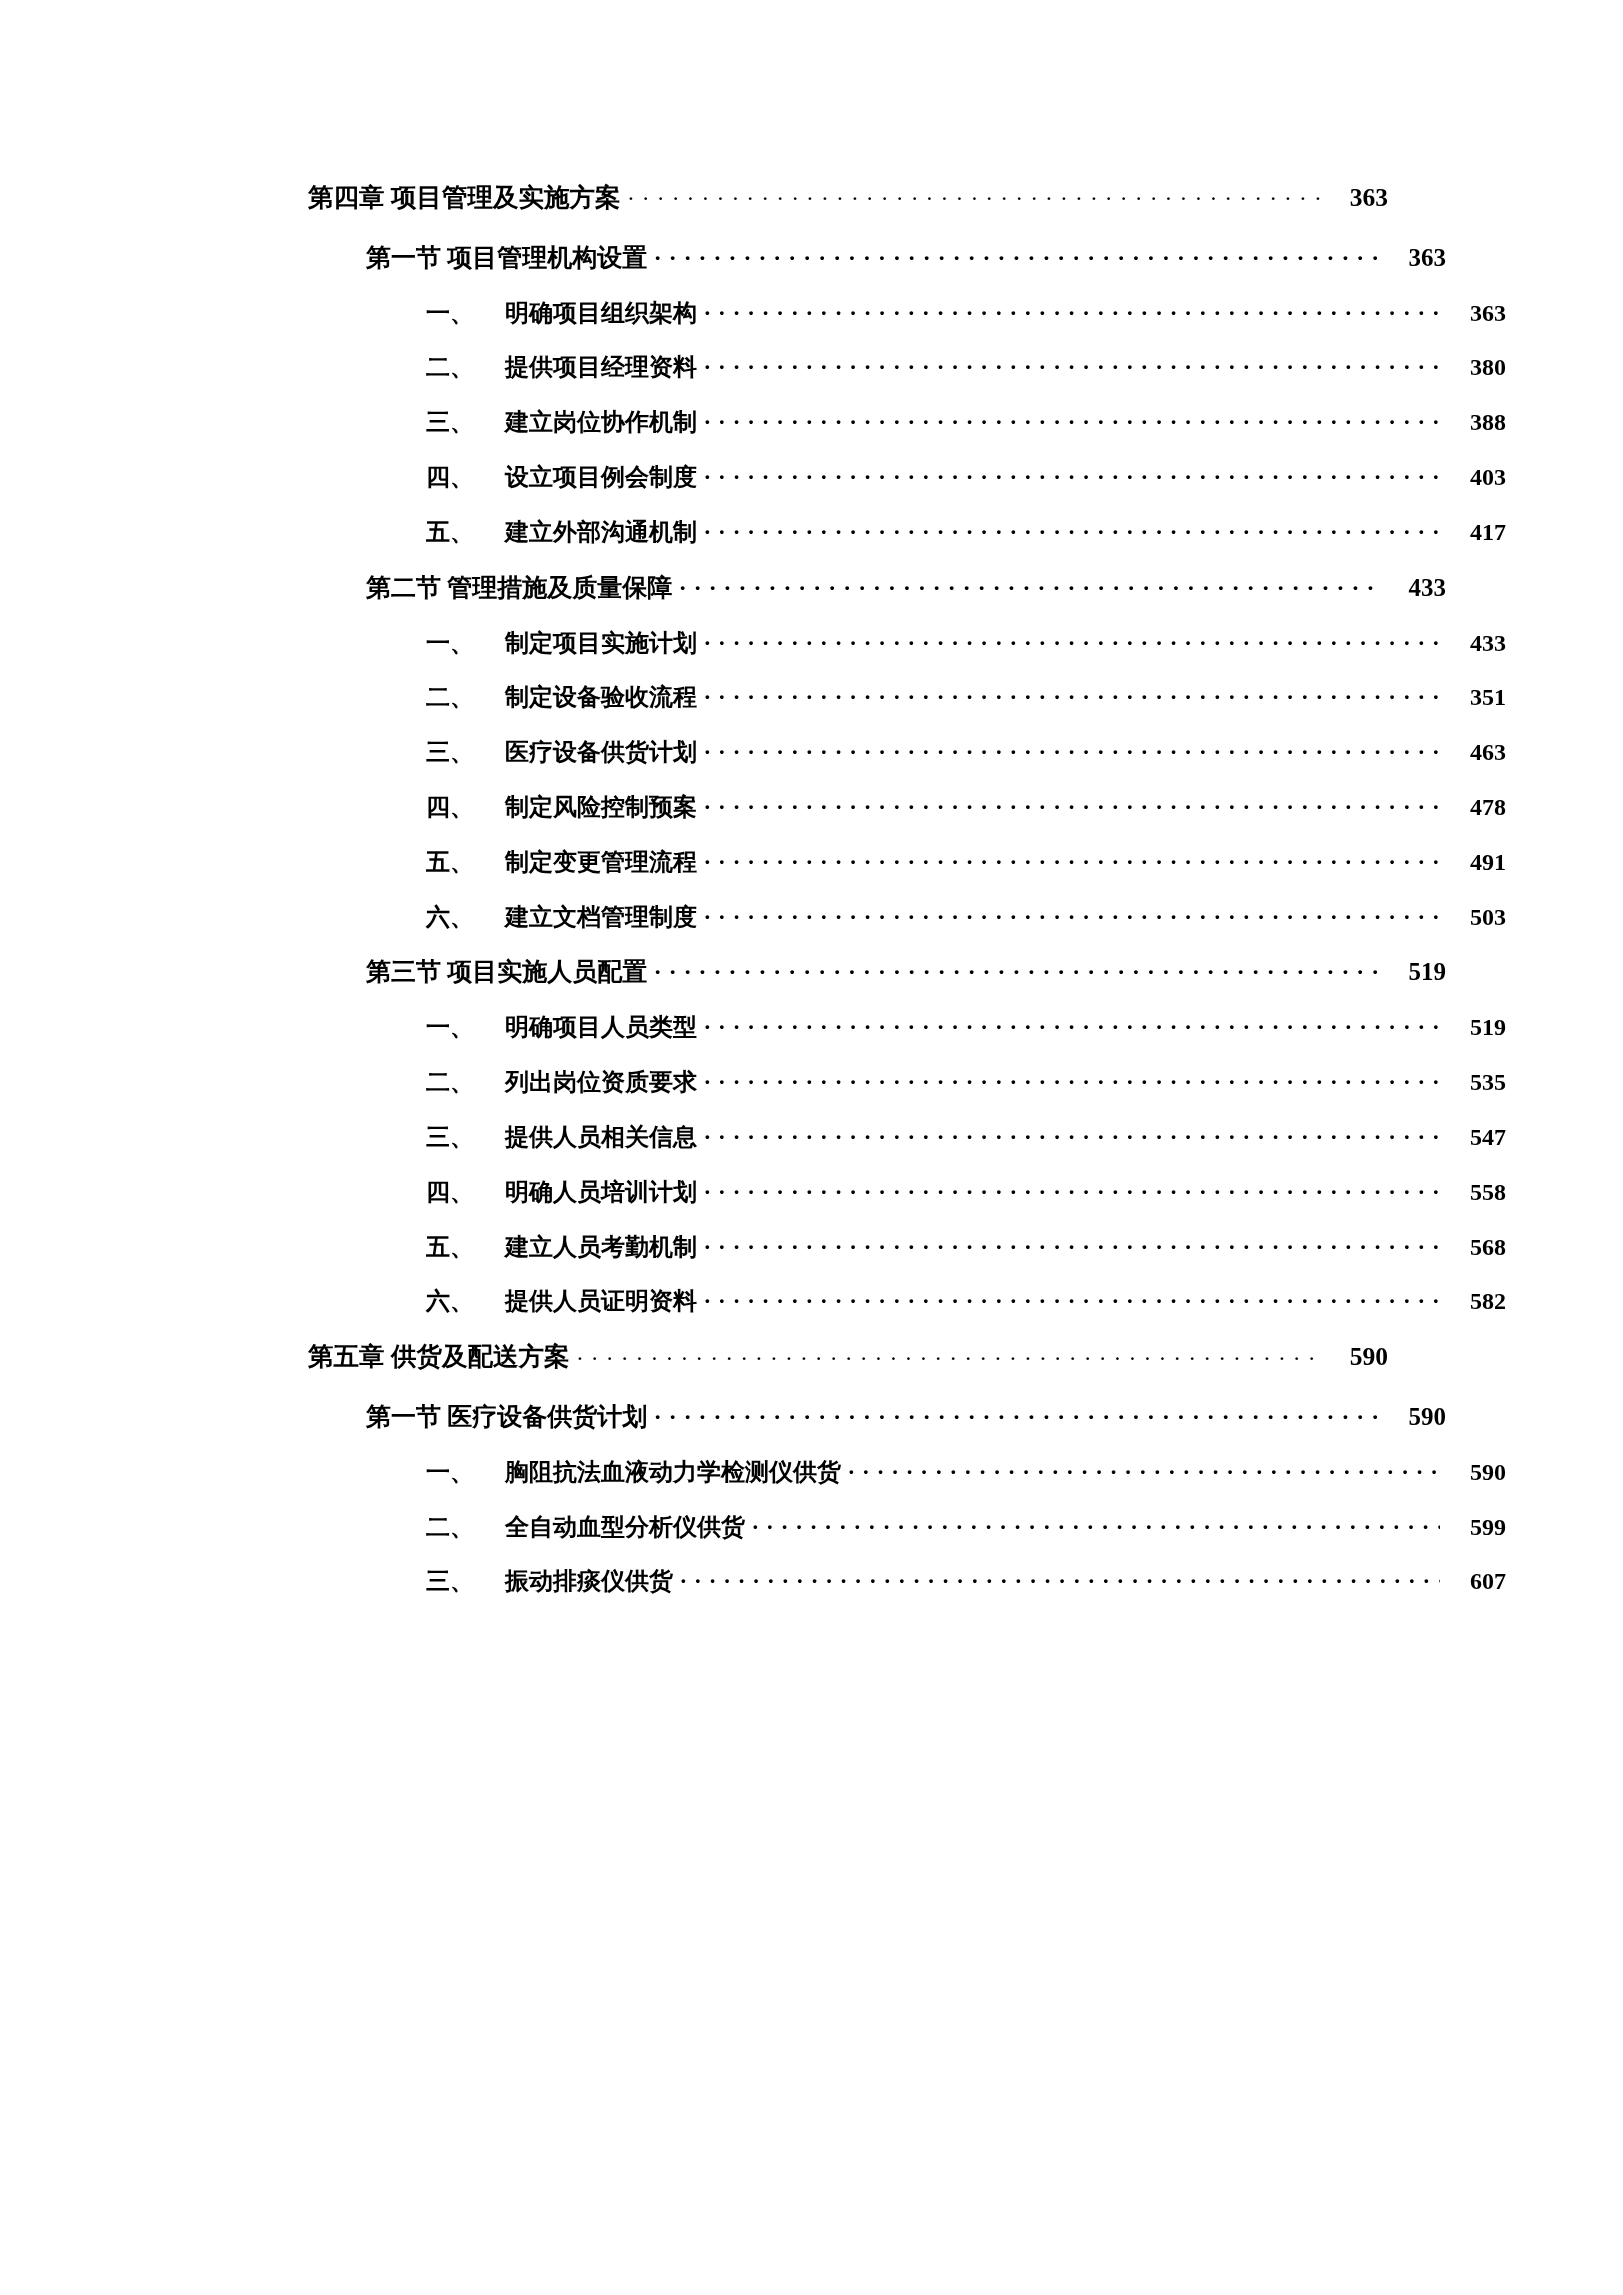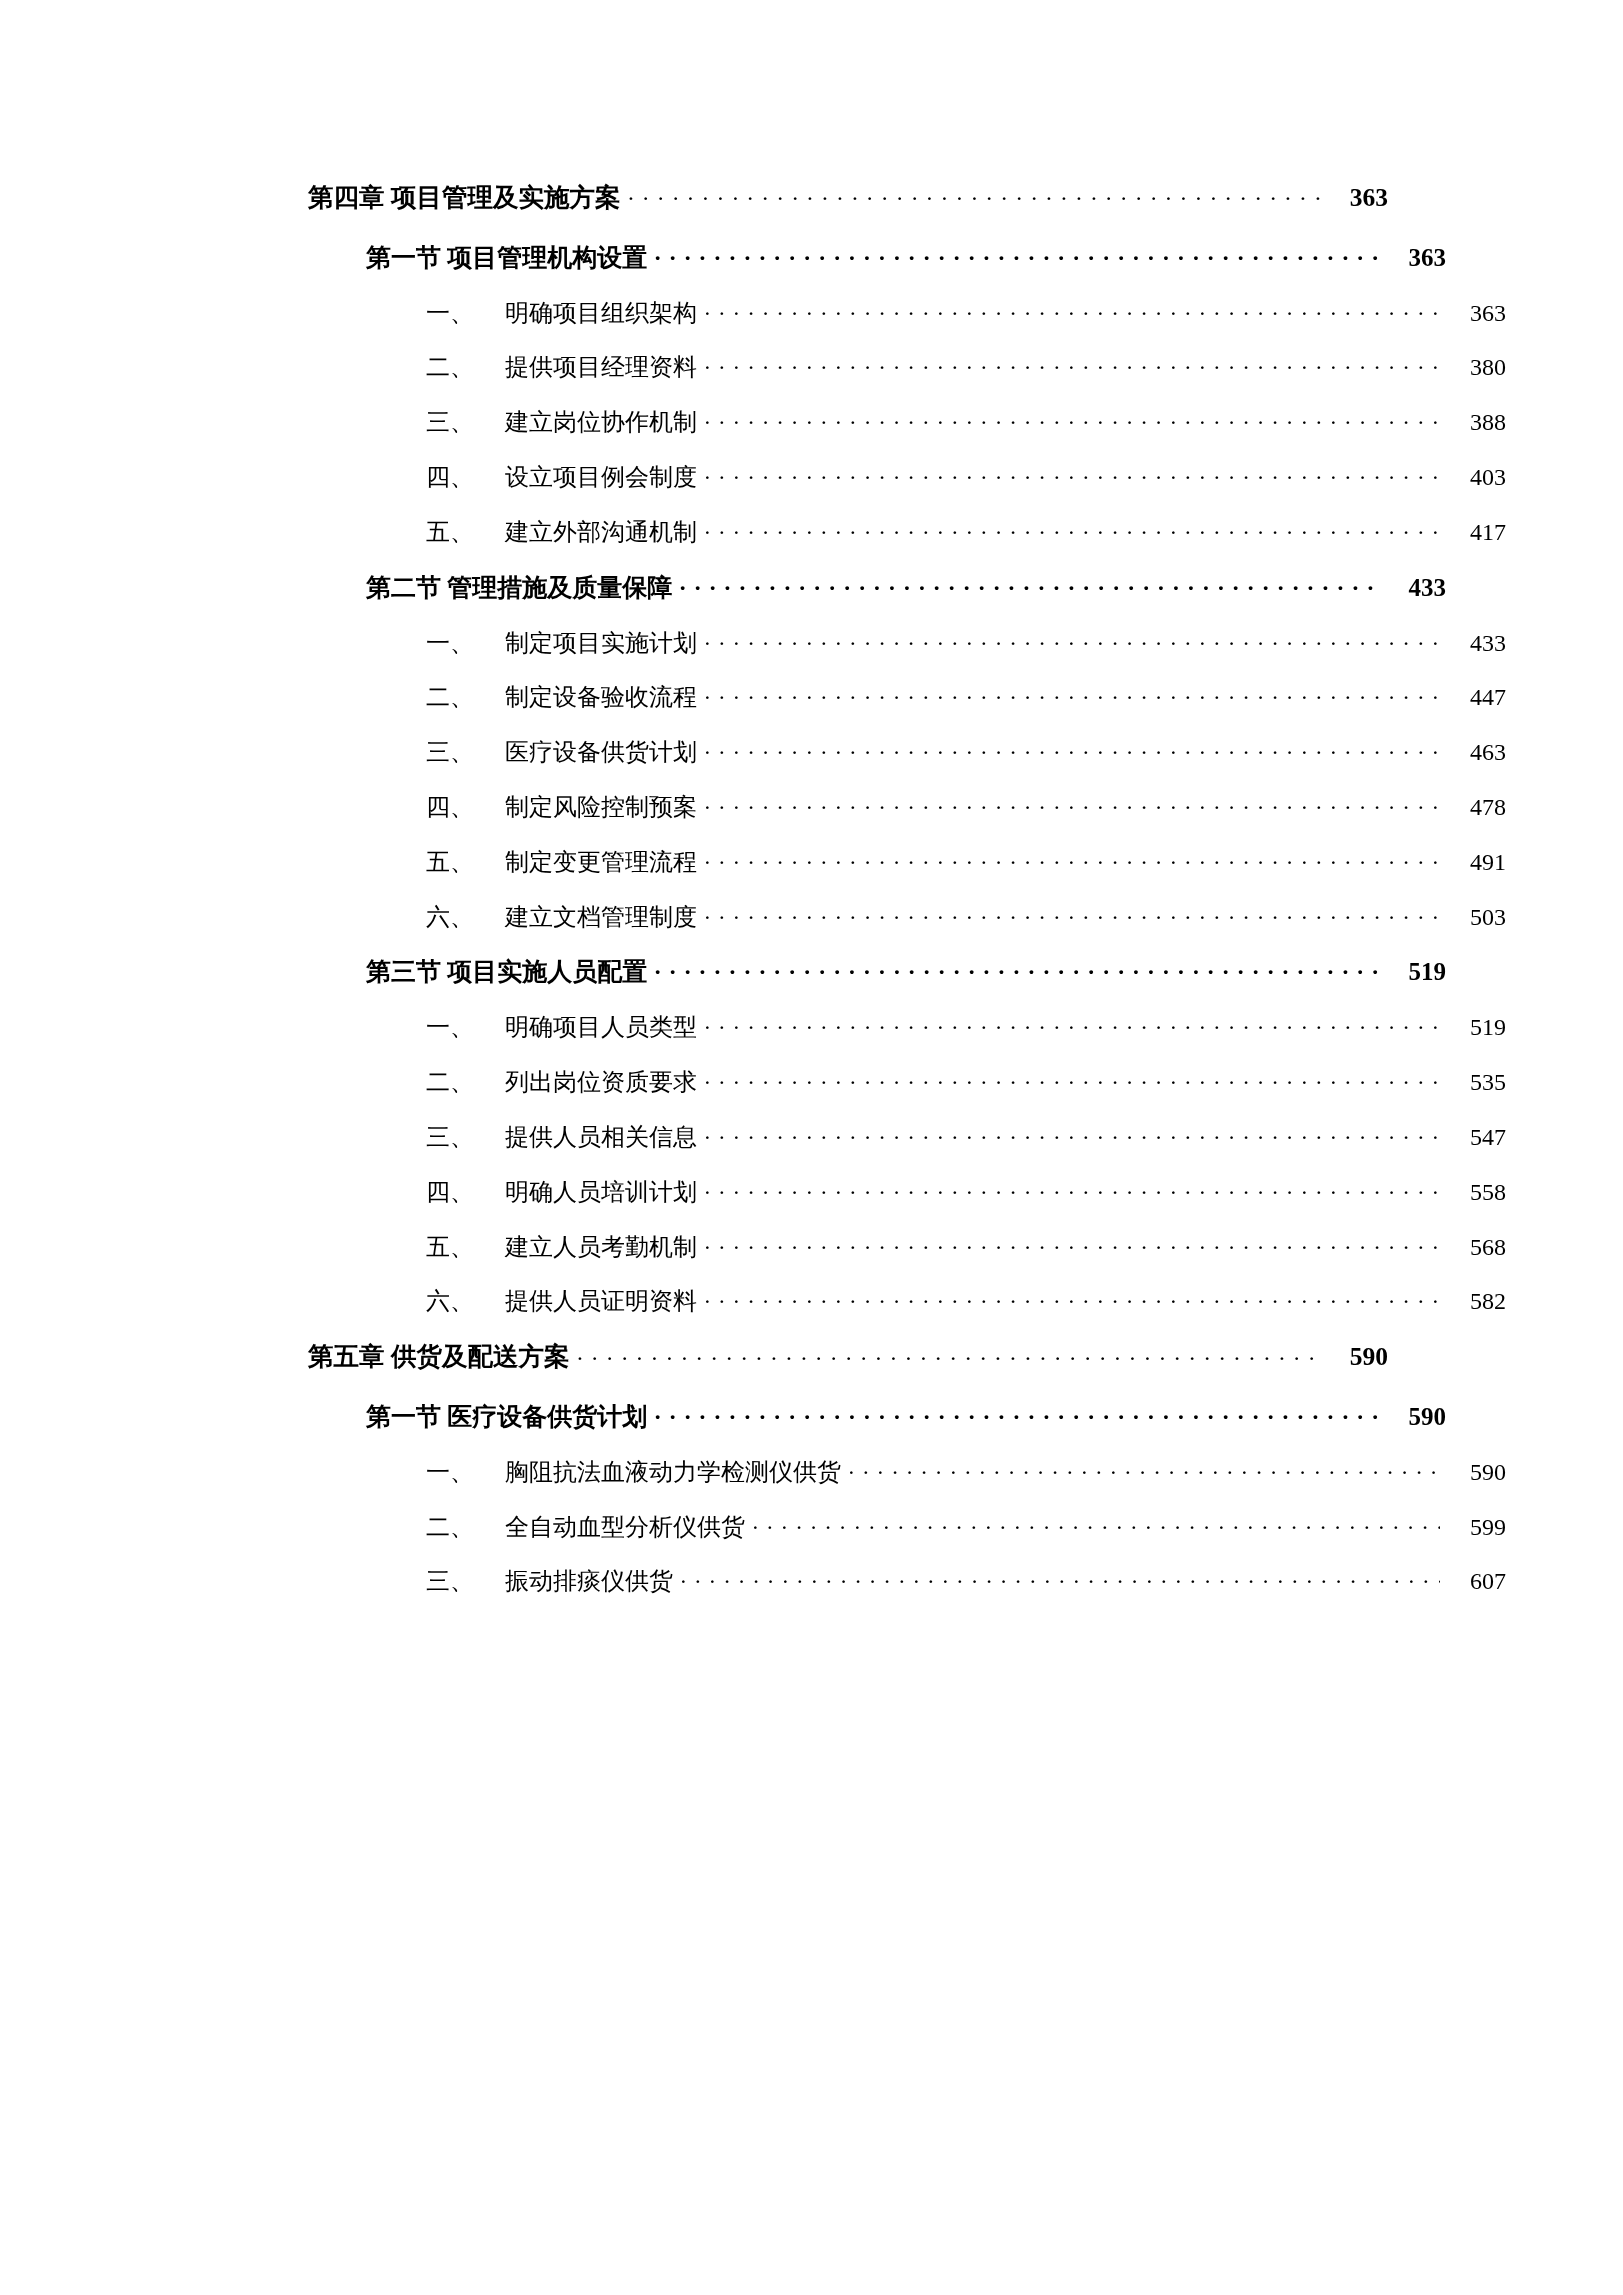--- a/index.html
+++ b/index.html
@@ -70,21 +70,21 @@
     font-weight: bold;
     margin-left: 58px;
     margin-bottom: 26px;
     line-height: 1.2;
   }
   .lvl-section .leader { letter-spacing: 0.30em; font-size: 23.6px;}
 
   
   .lvl-item {
     font-size: 24px;
-    font-weight: normal;
+    font-weight: bold;
     margin-left: 118px;
     margin-bottom: 26px;
     line-height: 1.2;
   }
   .lvl-item .leader { letter-spacing: 0.30em; font-size: 23px;}
   .lvl-item .num {
     display: inline-block;
     width: 79px;
   }
   .gap-before { margin-top: 11.8px; align-items: flex-end; }
@@ -135,21 +135,21 @@
         <span class="page-no">433</span>
       </div>
       <div class="toc-entry lvl-item">
         <span class="label"><span class="num">一、</span><span>制定项目实施计划</span></span>
         <span class="leader">·························································································</span>
         <span class="page-no">433</span>
       </div>
       <div class="toc-entry lvl-item">
         <span class="label"><span class="num">二、</span><span>制定设备验收流程</span></span>
         <span class="leader">·························································································</span>
-        <span class="page-no">447</span>
+        <span class="page-no">351</span>
       </div>
       <div class="toc-entry lvl-item">
         <span class="label"><span class="num">三、</span><span>医疗设备供货计划</span></span>
         <span class="leader">·························································································</span>
         <span class="page-no">463</span>
       </div>
       <div class="toc-entry lvl-item">
         <span class="label"><span class="num">四、</span><span>制定风险控制预案</span></span>
         <span class="leader">·························································································</span>
         <span class="page-no">478</span>

